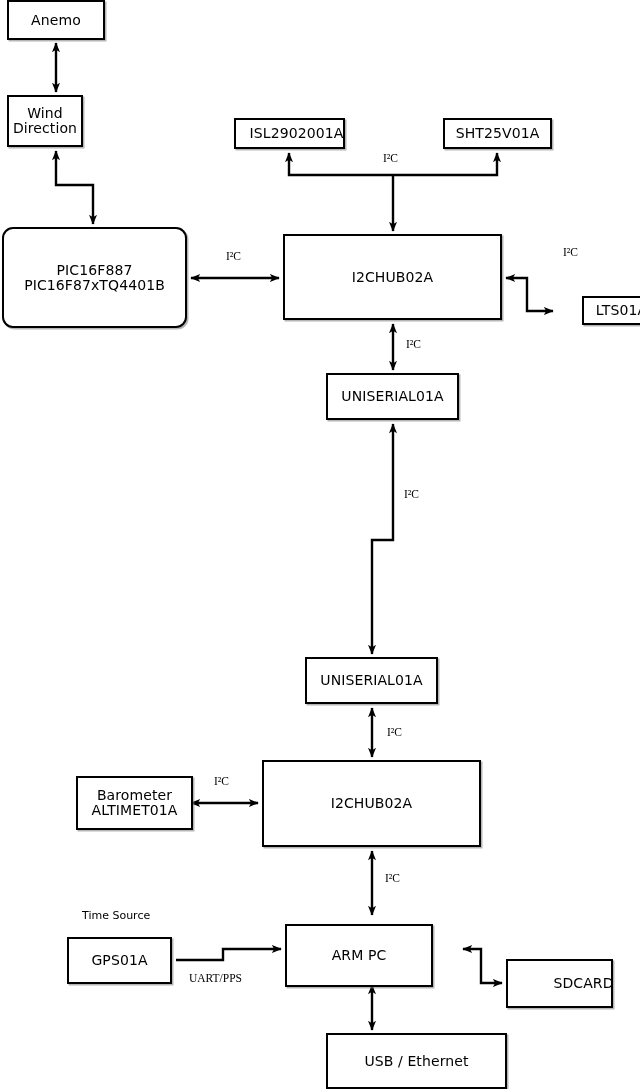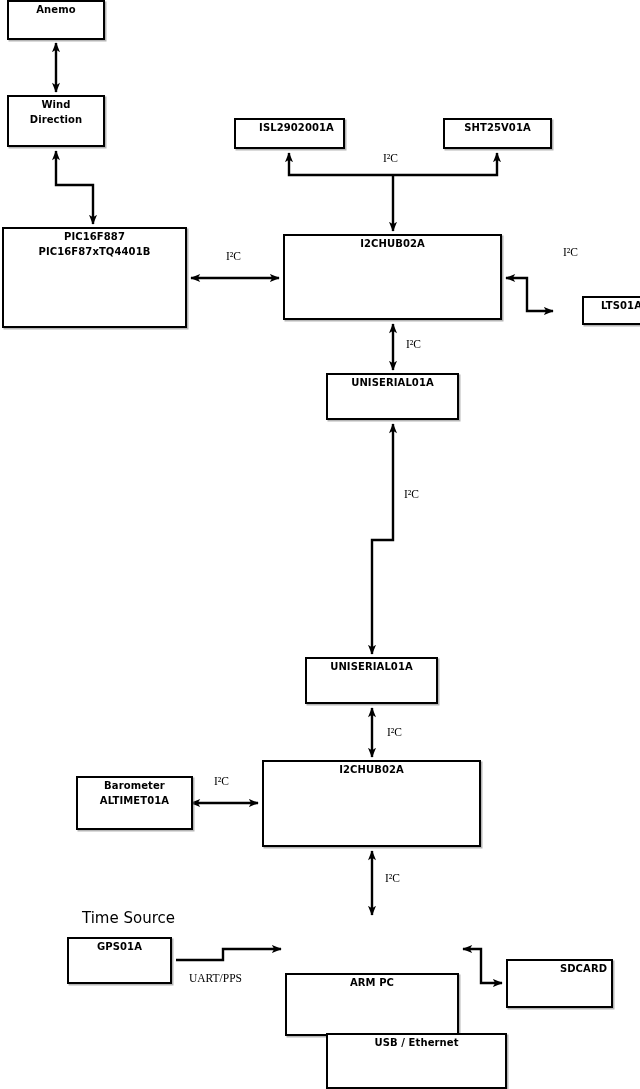--- a/index.html
+++ b/index.html
@@ -24,46 +24,46 @@
     width: 640px;
     height: 1089px;
     pointer-events: none;
   }
   .node {
     position: absolute;
     box-sizing: border-box;
     border: 2px solid #000000;
     background: #ffffff;
     display: flex;
+    align-items: center;
     justify-content: center;
     text-align: center;
-    font-size: 10px;
+    font-size: 14px;
     line-height: 15px;
     color: #000000;
     letter-spacing: 0.1px;
     box-shadow: 1.5px 1.5px 0 rgba(120,120,120,0.55);
     z-index: 2;
-    font-weight: bold;
   }
   .node .label {
     white-space: pre-line;
     padding: 0 4px;
   }
   .edge-label {
     position: absolute;
     font-size: 11.5px;
     color: #000000;
     white-space: nowrap;
     z-index: 3;
     background: transparent;
     font-family: Liberation Serif, serif;
   }
   .free-label {
     position: absolute;
-    font-size: 15px;
+    font-size: 11px;
     color: #000000;
     white-space: nowrap;
     z-index: 3;
   }
 </style>
 </head>
 <body>
 
 <div id="diagram-root">
 
@@ -104,25 +104,25 @@
 
       <path d="M463,949 L481,949 L481,983 L502,983" marker-start="url(#arrowStart)" marker-end="url(#arrowEnd)"></path>
 
       <line x1="372" y1="985" x2="372" y2="1030" marker-start="url(#arrowStart)" marker-end="url(#arrowEnd)"></line>
     </g>
   </svg>
 
   <div class="node" style="left:7px;top:0px;width:98px;height:40px;">
     <span class="label">Anemo</span>
   </div>
-  <div class="node" style="left:7px;top:95px;width:98px;height:52px;">
+  <div class="node" style="left:7px;top:95px;width:76px;height:52px;">
     <span class="label">Wind
 Direction</span>
   </div>
-  <div class="node" style="left:2px;top:227px;width:185px;height:101px;">
+  <div class="node" style="left:2px;top:227px;width:185px;height:101px;border-radius:11px;">
     <span class="label">PIC16F887
 PIC16F87xTQ4401B</span>
   </div>
   <div class="node" style="left:234px;top:118px;width:111px;height:31px;padding-left:14px;">
     <span class="label">ISL2902001A</span>
   </div>
   <div class="node" style="left:443px;top:118px;width:109px;height:31px;">
     <span class="label">SHT25V01A</span>
   </div>
   <div class="node" style="left:283px;top:234px;width:219px;height:86px;">
@@ -140,21 +140,21 @@
   <div class="node" style="left:76px;top:776px;width:117px;height:54px;">
     <span class="label">Barometer
 ALTIMET01A</span>
   </div>
   <div class="node" style="left:262px;top:760px;width:219px;height:87px;">
     <span class="label">I2CHUB02A</span>
   </div>
   <div class="node" style="left:67px;top:937px;width:105px;height:47px;">
     <span class="label">GPS01A</span>
   </div>
-  <div class="node" style="left:285px;top:973px;width:174px;height:63px;">
+  <div class="node" style="left:285px;top:924px;width:148px;height:63px;">
     <span class="label">ARM PC</span>
   </div>
   <div class="node" style="left:506px;top:959px;width:107px;height:49px;padding-left:48px;">
     <span class="label">SDCARD</span>
   </div>
   <div class="node" style="left:282px;top:1033px;width:181px;height:56px;margin-left:44px;">
     <span class="label">USB / Ethernet</span>
   </div>
 
   <span class="edge-label" style="left:383px;top:152px;">I²C</span>

